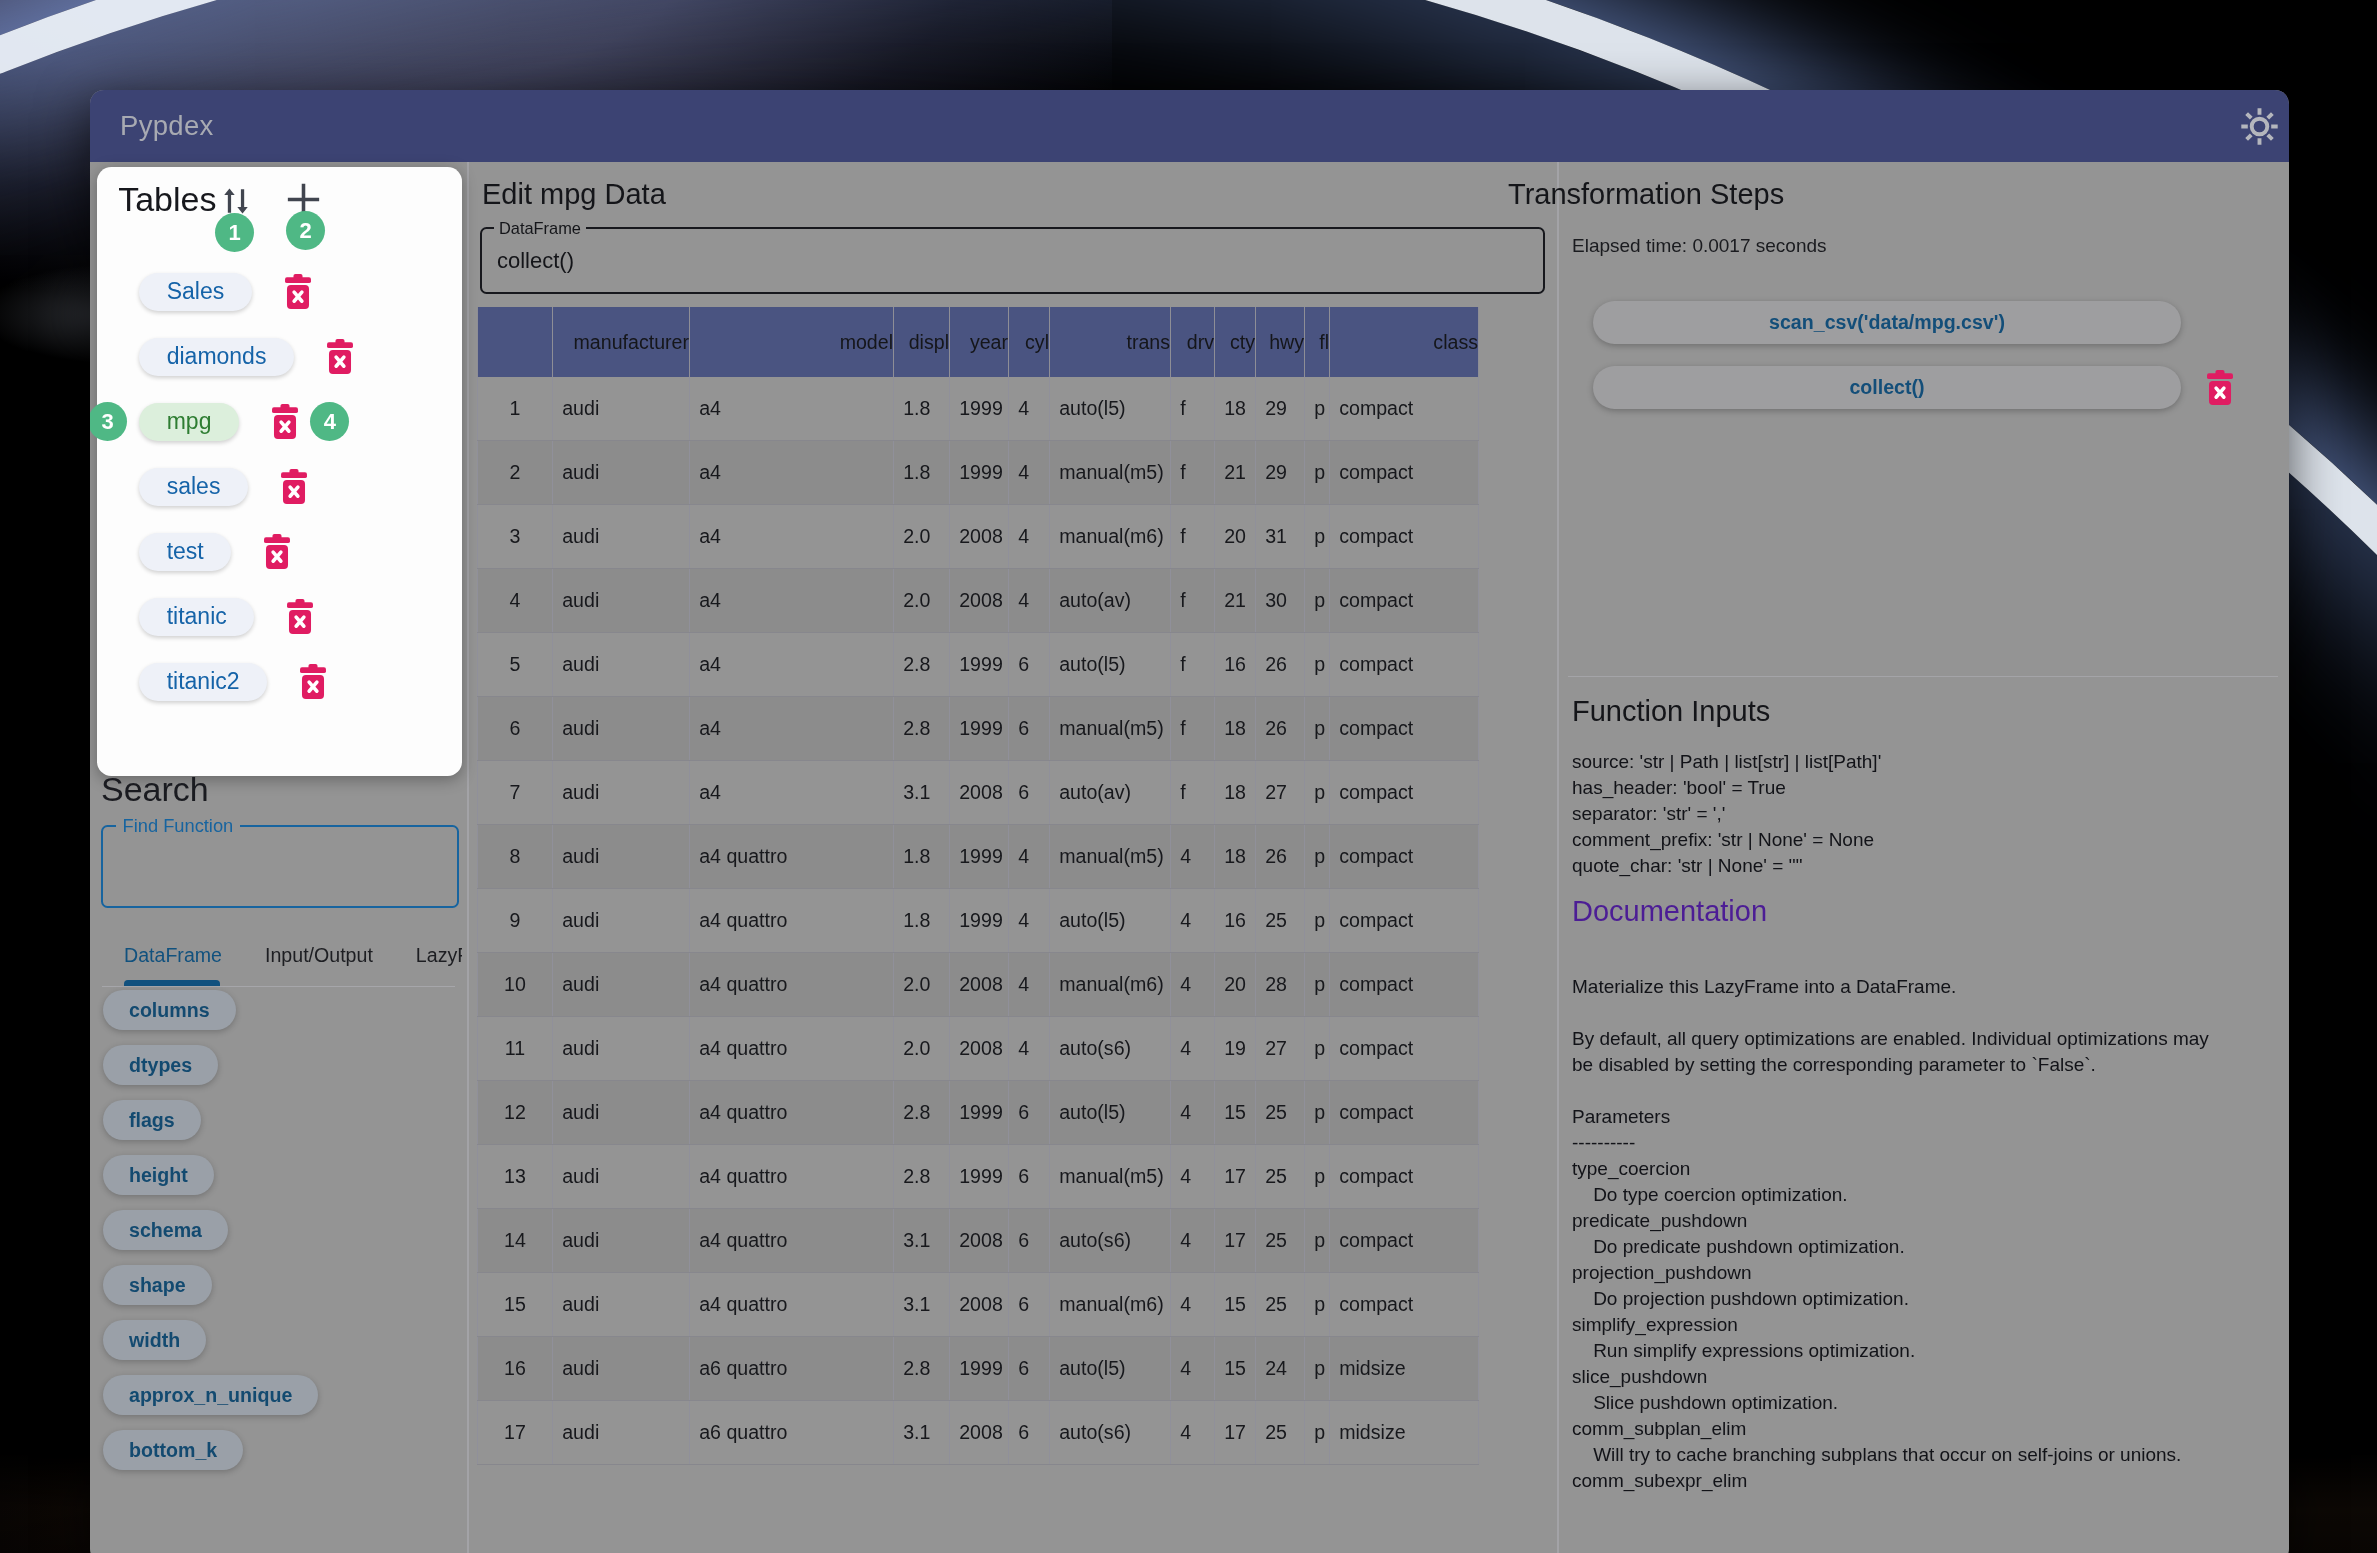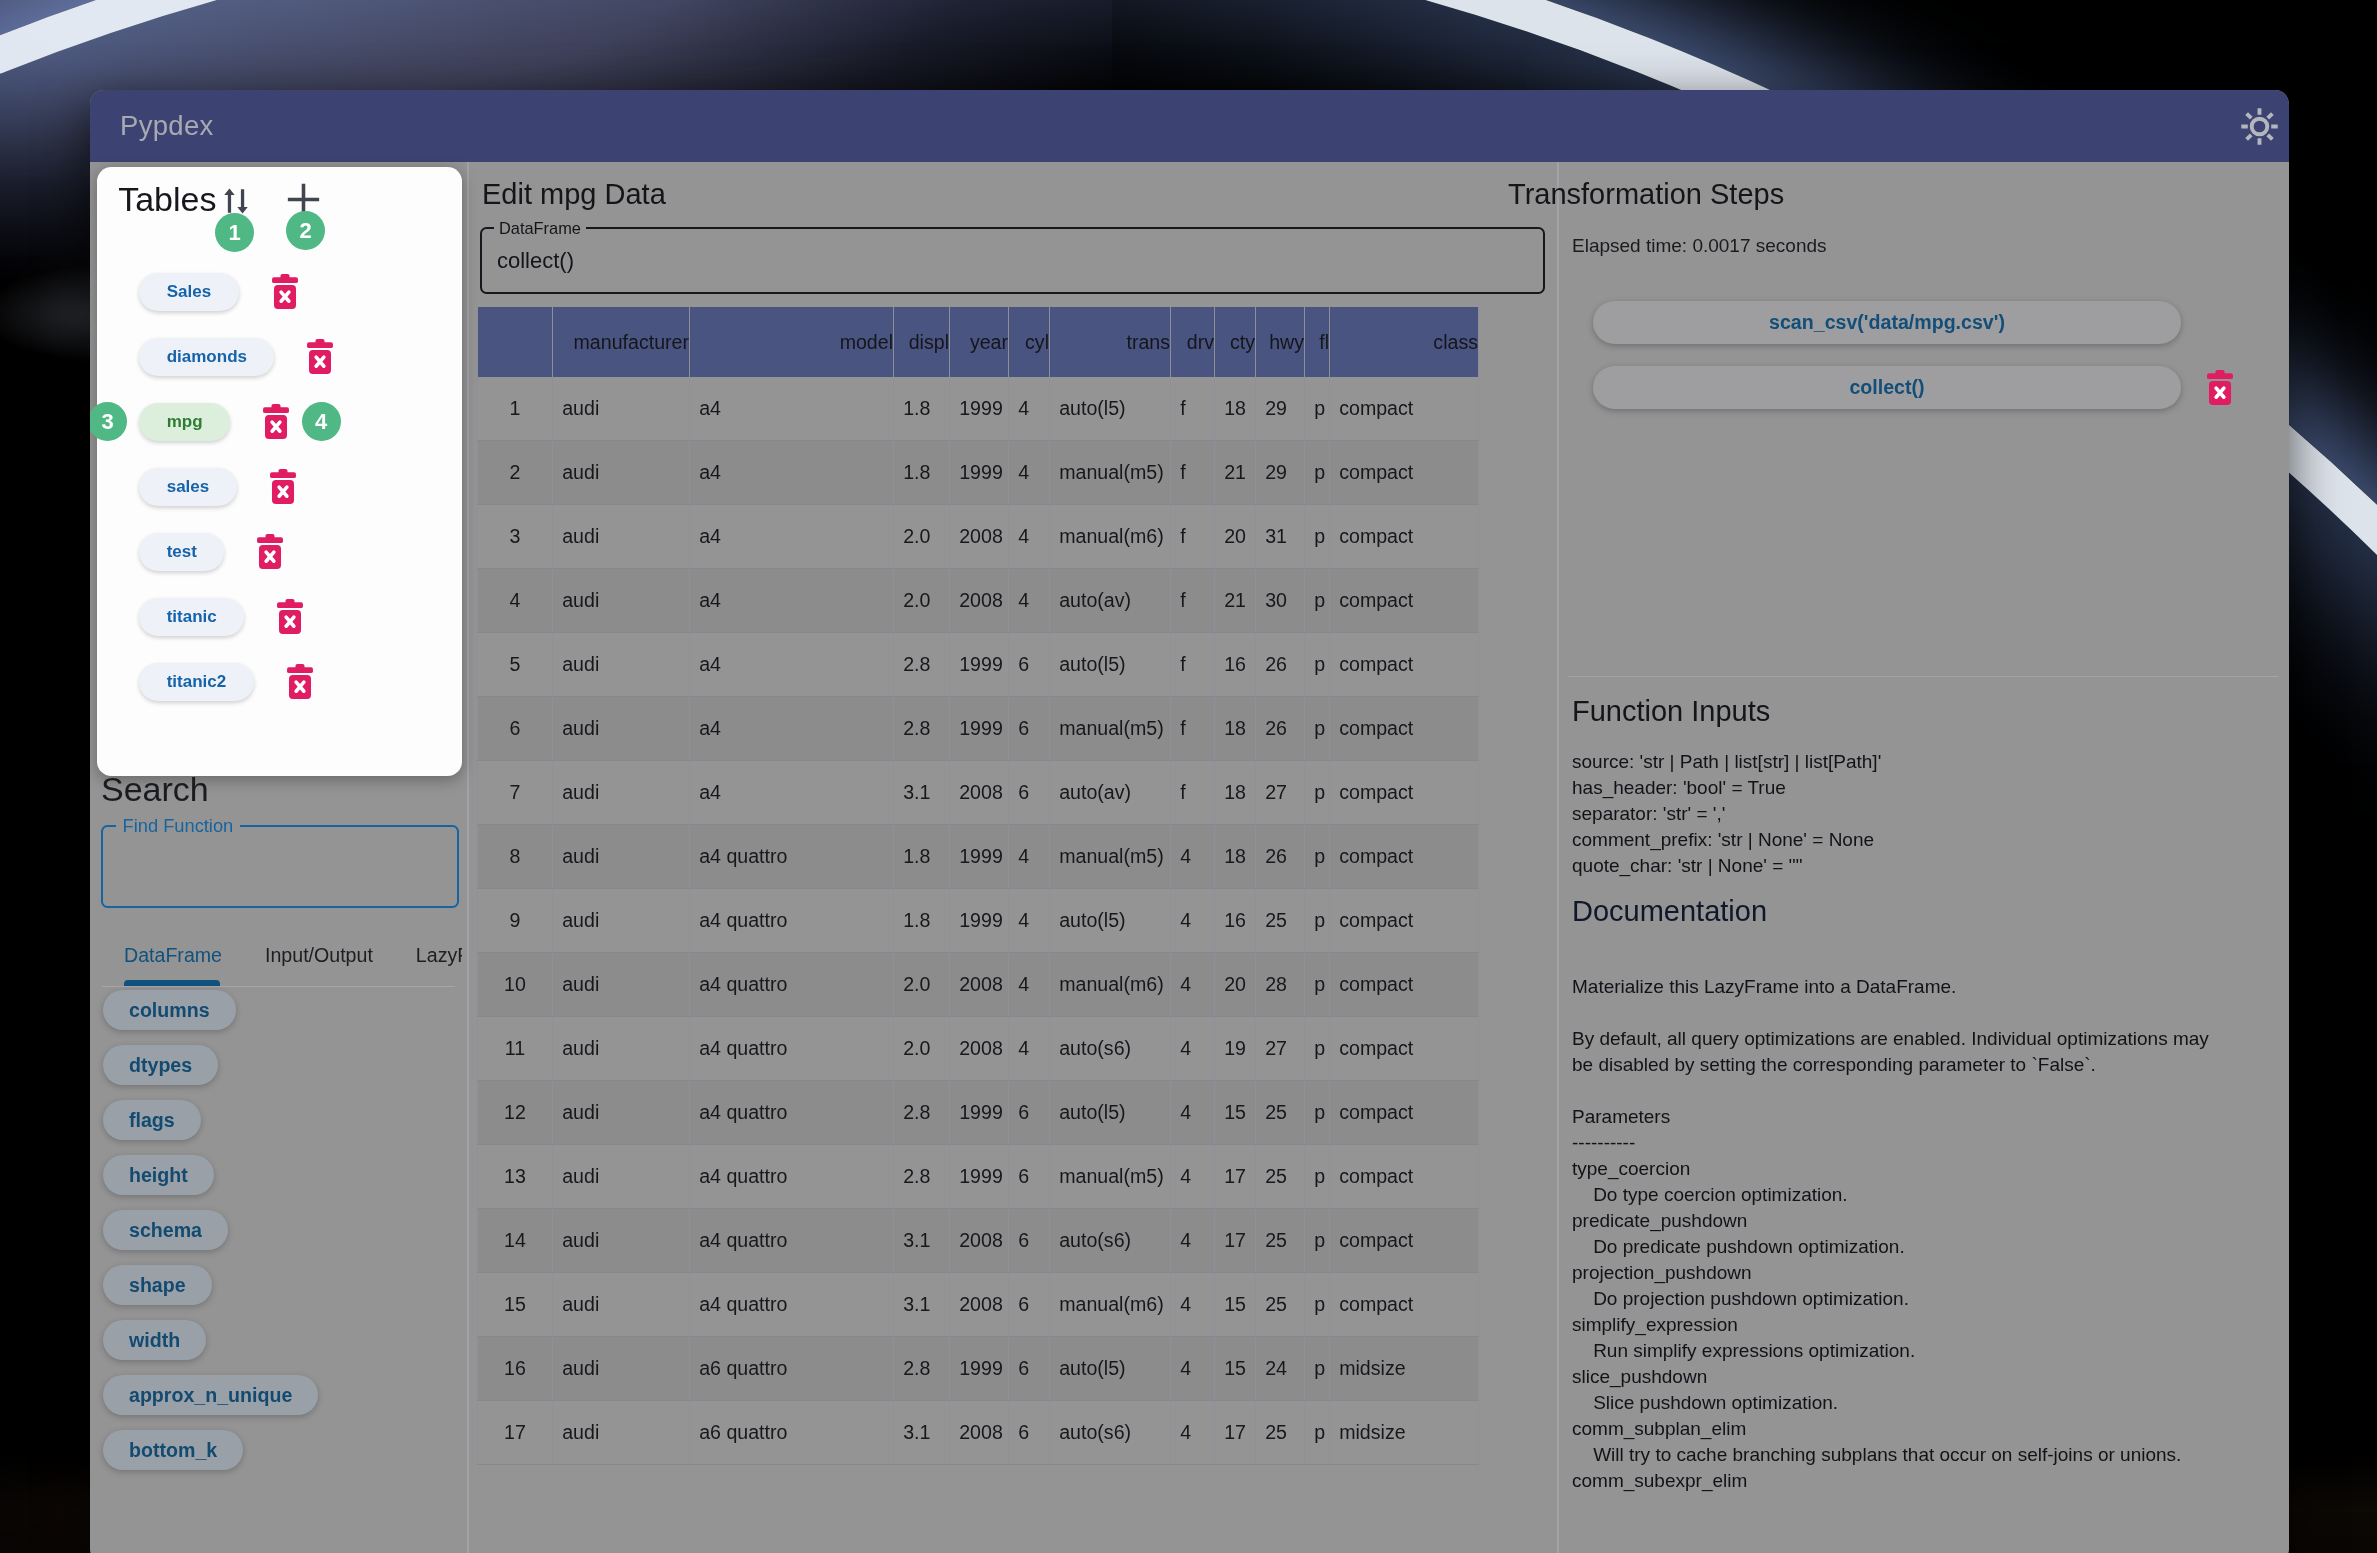--- a/index.html
+++ b/index.html
@@ -46,21 +46,21 @@
   .tp-title{position:absolute;left:21px;top:13px;font-size:34px;color:#17181d;font-weight:500;}
   .icon-btn{position:absolute;background:none;border:none;padding:0;cursor:pointer;}
   .sort-btn{left:122px;top:17px;width:34px;height:34px;}
   .plus-btn{left:188px;top:14.4px;width:37px;height:37px;}
   .badge{position:absolute;width:39px;height:39px;border-radius:50%;background:#4fb885;color:#fff;
          font-size:22px;font-weight:700;display:flex;align-items:center;justify-content:center;z-index:5;}
   .badge.b1{left:118px;top:46px;} .badge.b2{left:189px;top:44px;}
   .table-list{position:absolute;left:42px;top:92px;right:10.5px;}
   .tl-row{height:65px;display:flex;align-items:center;position:relative;}
   .pill{height:38px;border-radius:19px;background:#eef1f8;color:#1563a8;border:none;cursor:pointer;
-        font-family:"Liberation Sans",sans-serif;font-size:17px;font-weight:700;padding:0 27.5px;
+        font-family:"Liberation Sans",sans-serif;font-size:23px;font-weight:400;padding:0 27.5px;
         box-shadow:0 2px 4.6px rgba(0,0,0,0.18);}
   .pill.selected{background:#dcefdc;color:#2e7d32;}
   .trash-btn{margin-left:31px;width:30px;height:35px;background:none;border:none;padding:0;cursor:pointer;flex:none;}
   .badge.b3{left:-51px;top:13px;} .badge.b4{position:static;margin-left:10.5px;flex:none;}
 
   
   .search-title{position:absolute;left:11px;top:680px;font-size:34px;color:#1a1b20;font-weight:500;}
   .ff-box{position:absolute;left:11px;top:735px;width:354px;height:79px;border:2px solid #17649f;border-radius:6.5px;}
   .ff-label{position:absolute;left:13px;top:-11.8px;background:#949494;padding:0 6.5px;font-size:18.3px;color:#17649f;}
   .ff-input{position:absolute;inset:5.2px 9.2px;width:calc(100% - 18.3px);height:calc(100% - 10.5px);background:transparent;border:none;outline:none;font-size:21px;font-family:"Liberation Sans",sans-serif;color:#15161a;}
@@ -92,21 +92,21 @@
   .ts-title{position:absolute;left:1418px;top:88px;font-size:29px;color:#141519;}
   .elapsed{position:absolute;left:1482px;top:145px;font-size:19px;color:#1a1b1f;}
   .step-btn{position:absolute;left:1503px;width:588px;height:43px;border-radius:21.6px;background:#9e9ea0;border:none;cursor:pointer;
             color:#134e79;font-size:19.6px;font-weight:600;font-family:"Liberation Sans",sans-serif;
             box-shadow:0 2px 5.9px rgba(0,0,0,0.25);}
   .step1{top:211px;} .step2{top:276px;}
   .step-trash{position:absolute;left:2115px;top:280px;width:30px;height:35px;background:none;border:none;padding:0;cursor:pointer;}
   .h-div-right{position:absolute;left:1478px;top:586px;width:710px;height:1.3px;background:#a4a4a8;}
   .fi-title{position:absolute;left:1482px;top:605px;font-size:29px;color:#141519;}
   .fi-lines{position:absolute;left:1482px;top:659px;font-size:19px;line-height:26px;color:#121318;white-space:pre;margin:0;font-family:"Liberation Sans",sans-serif;}
-  .doc-title{position:absolute;left:1482px;top:805px;font-size:29px;color:#0f172a;}
+  .doc-title{position:absolute;left:1482px;top:805px;font-size:29px;color:#4c1d95;}
   .doc-lines{position:absolute;left:1482px;top:884px;width:713px;font-size:19px;line-height:26px;color:#121318;white-space:pre-wrap;margin:0;font-family:"Liberation Sans",sans-serif;}
 </style>
 </head>
 <body>
 
 <svg width="0" height="0" style="position:absolute">
   <defs>
     <g id="trash-shape">
       <rect x="16" y="0" width="14" height="8" rx="3" fill="#e01c62"></rect>
       <rect x="3" y="5" width="40" height="9" rx="3" fill="#e01c62"></rect>

